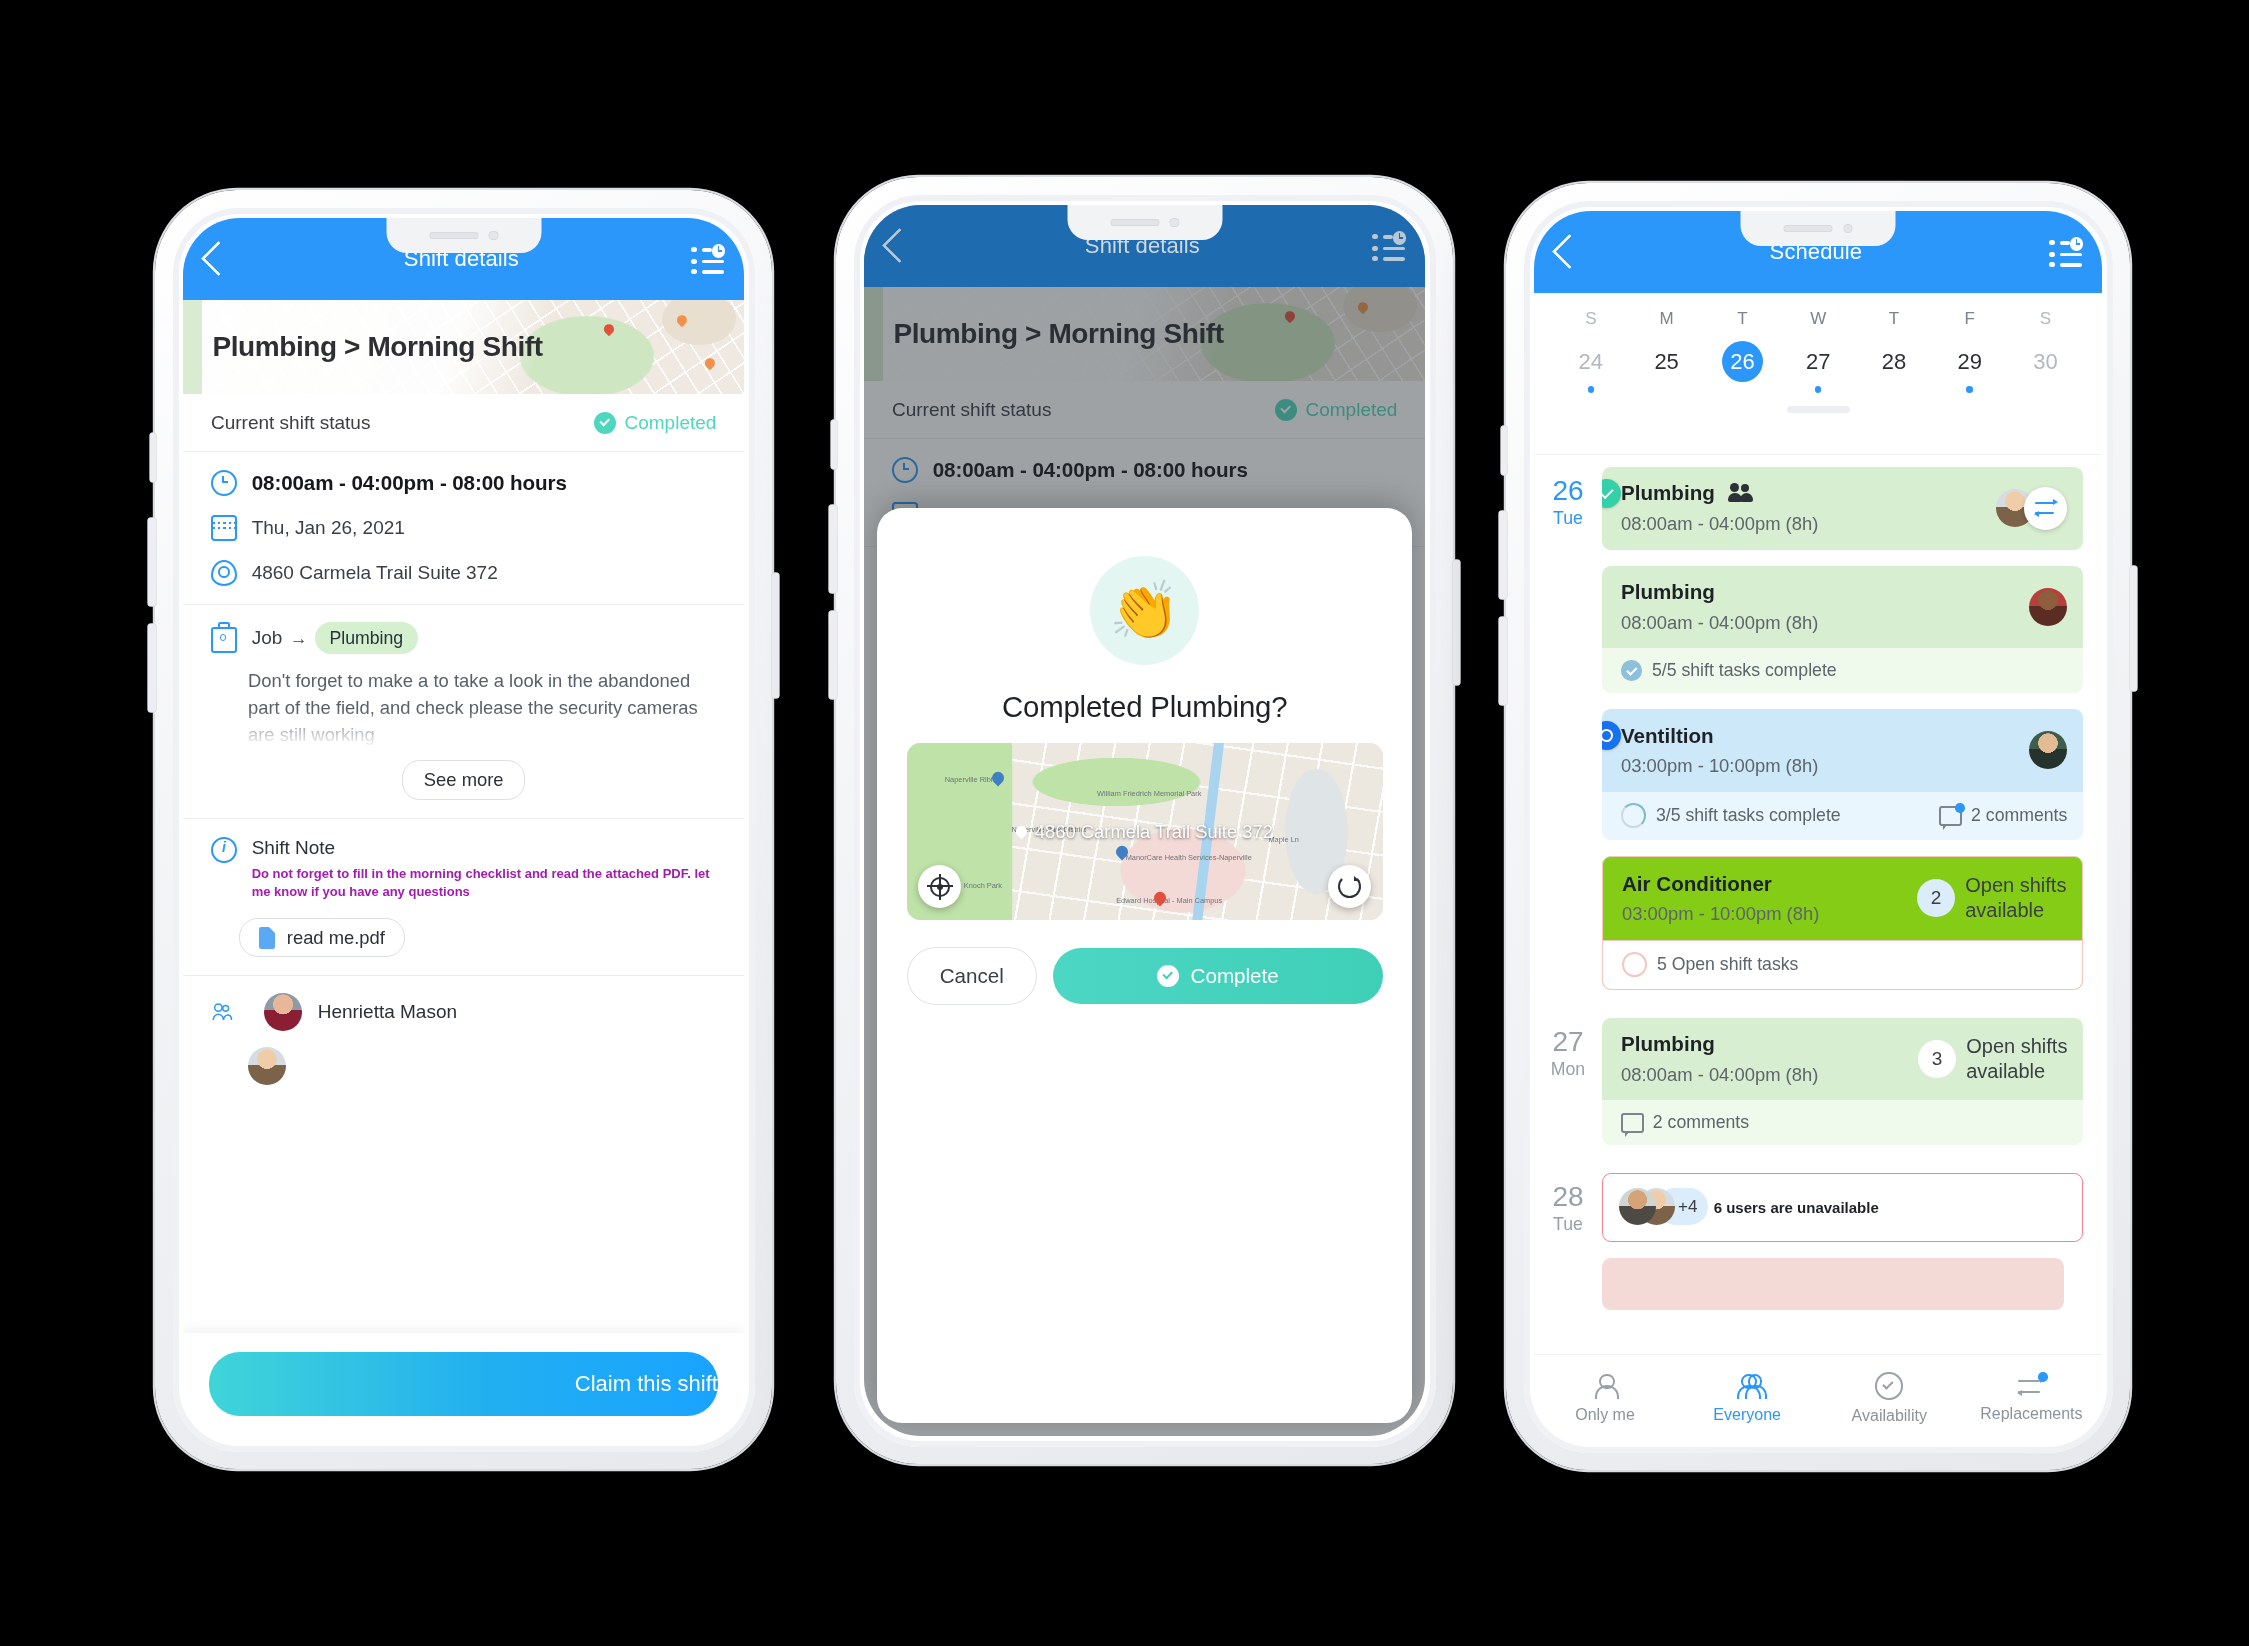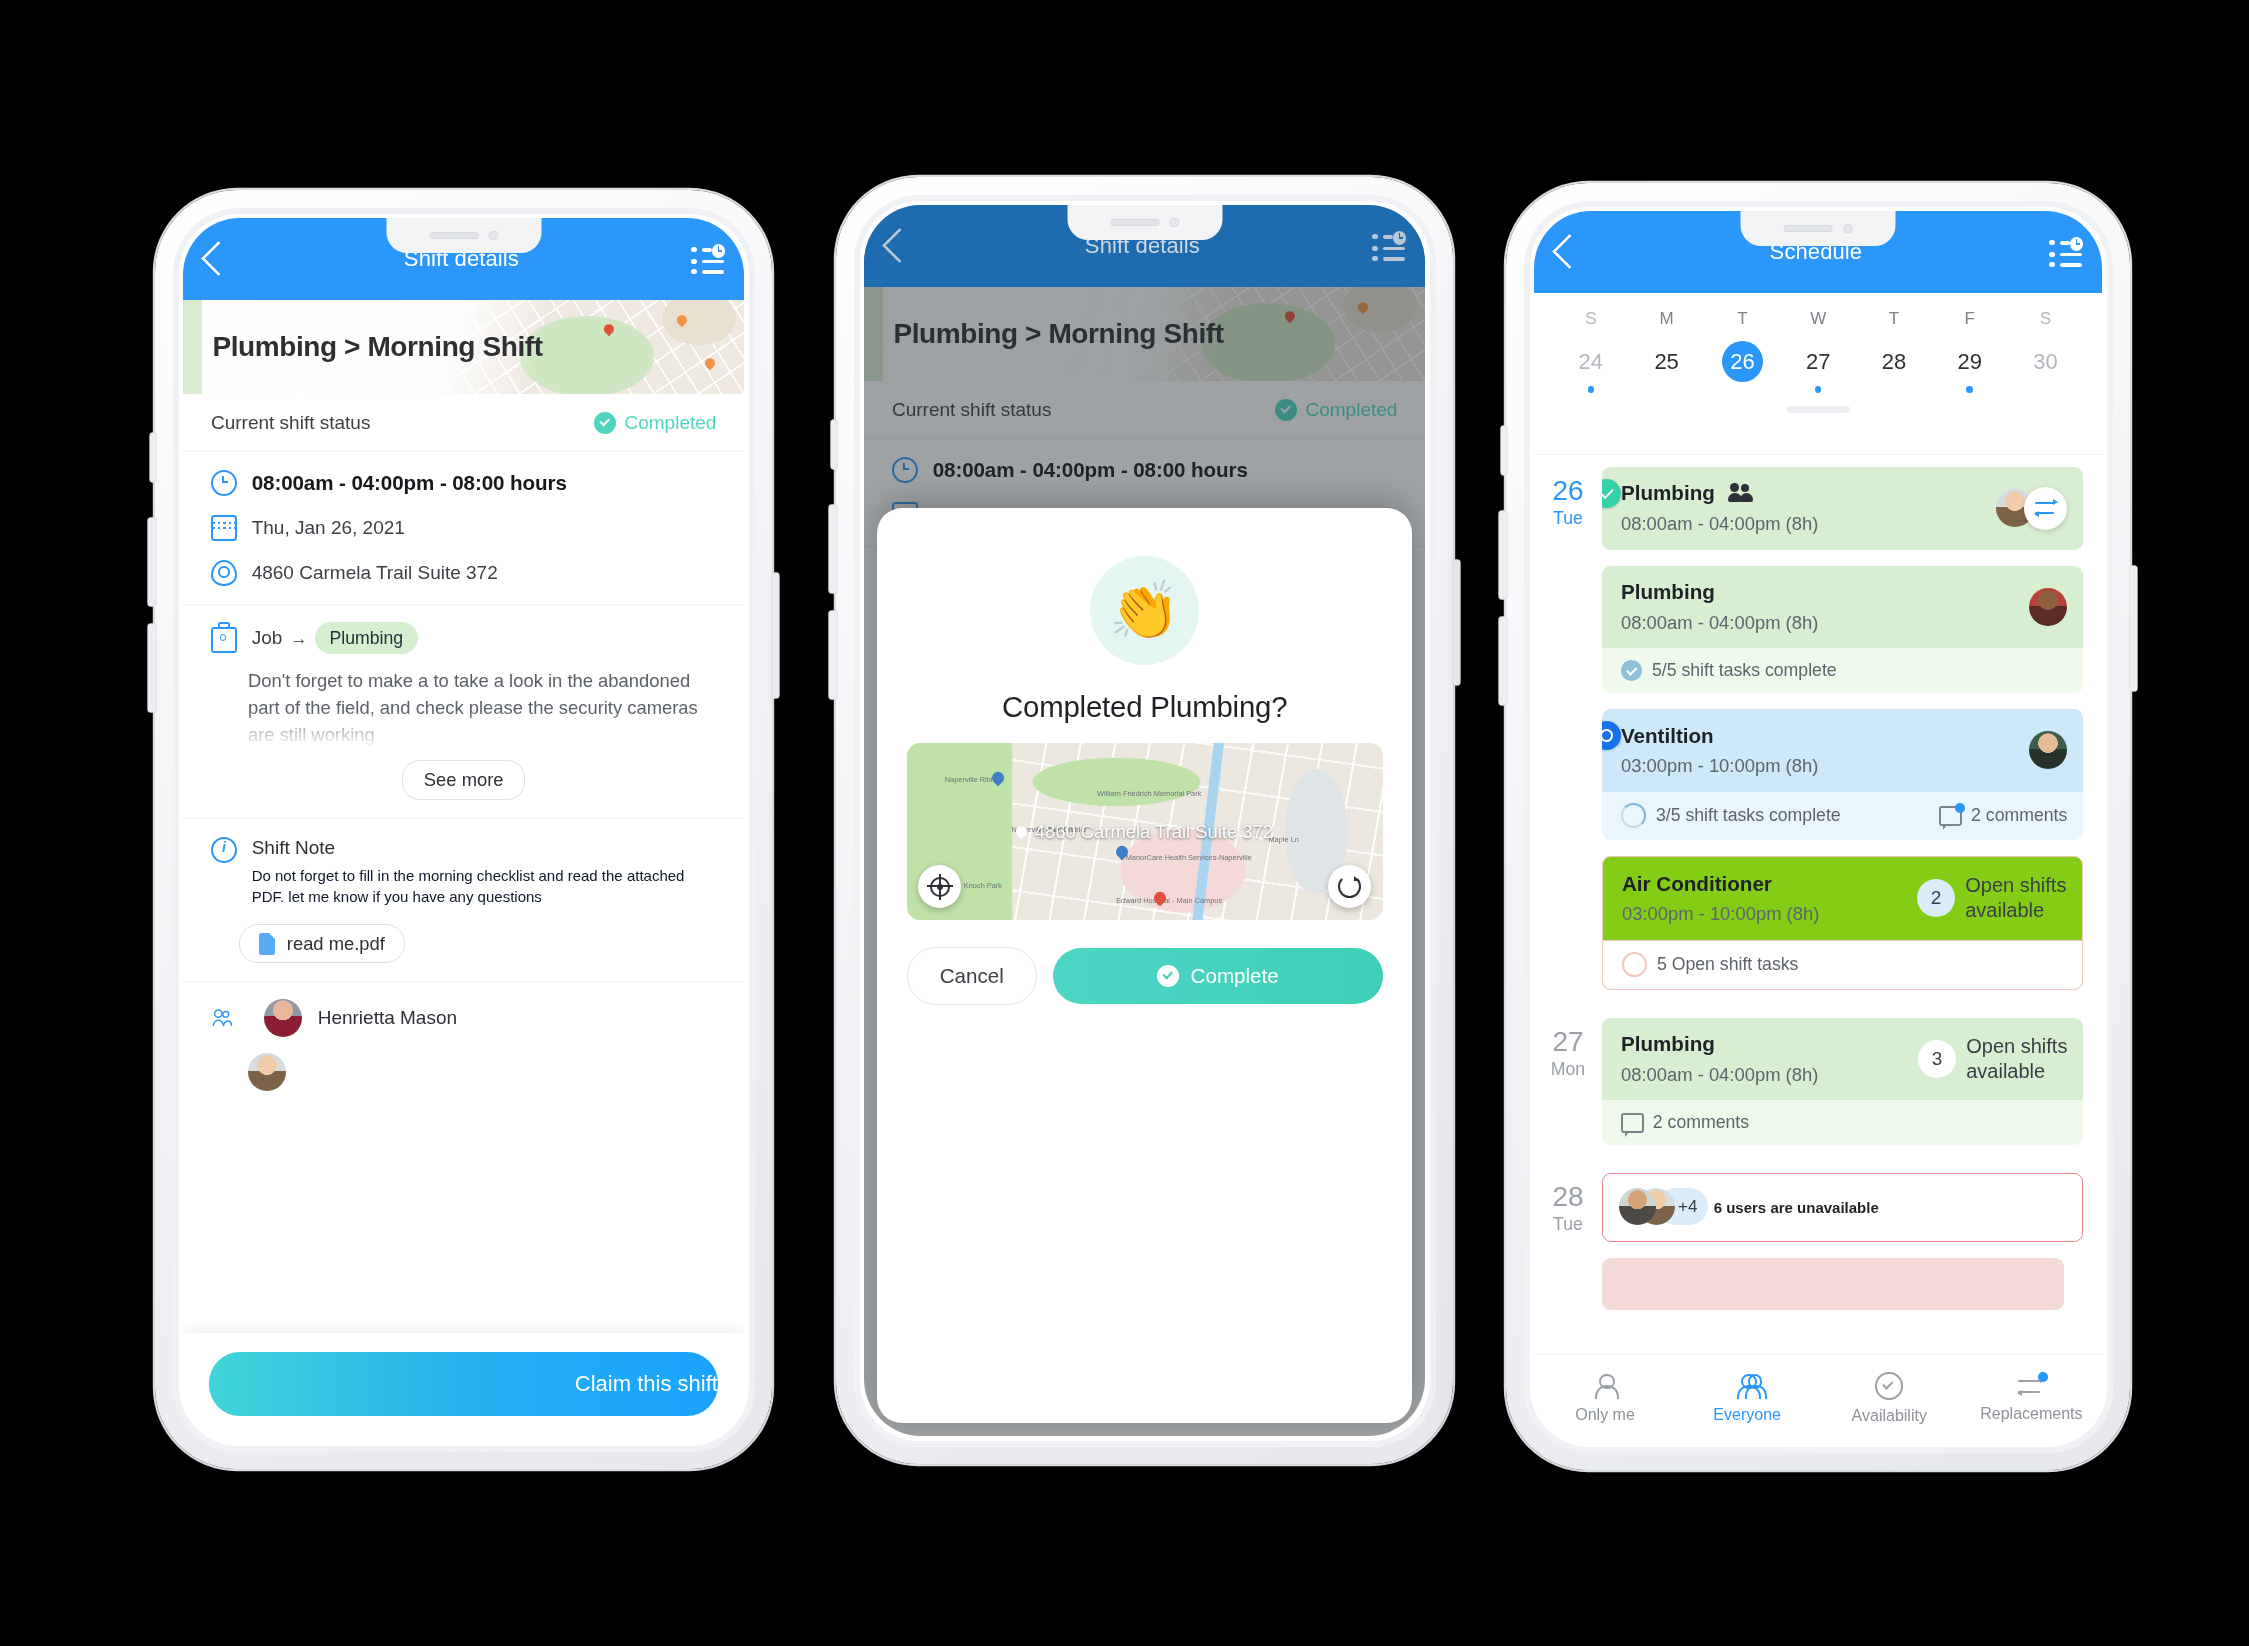--- a/index.html
+++ b/index.html
@@ -80,21 +80,21 @@
 
   .chip{background:#d5f0cf;color:#27313a;border-radius:16px;padding:5.2px 14.7px;font-size:17.7px;}
   .arrowr{color:#3b3f45;font-size:17.7px;margin:0 7.4px;}
   .jobline{display:flex;align-items:center;}
   .desc{font-size:18.4px;line-height:1.45;color:#5a6068;margin:14.7px 0 0 37px;
         -webkit-mask-image:linear-gradient(#000 52%,rgba(0,0,0,.25) 86%,rgba(0,0,0,0) 100%);
         mask-image:linear-gradient(#000 52%,rgba(0,0,0,.25) 86%,rgba(0,0,0,0) 100%);}
   .seemore{display:block;margin:11.8px auto 0;border:0.7px solid #dcdfe4;background:#fff;border-radius:17.7px;
            padding:8px 20.6px;font-size:18.4px;color:#2d3036;font-family:inherit;cursor:pointer;}
   .notehead{font-size:19px;color:#2d3036;margin-bottom:5.9px;}
-  .notebody{font-size:15px;line-height:1.45;color:#0f172a;}
+  .notebody{font-size:13px;line-height:1.45;color:#a21caf;font-weight:bold;}
   .pdfchip{display:inline-flex;align-items:center;gap:11.8px;border:0.7px solid #dcdfe4;border-radius:19px;padding:7.4px 19px;margin:16px 0 0 28px;background:#fff;}
   .pdfico{width:16px;height:22px;background:#5aa9f5;border-radius:2.2px;position:relative;}
   .pdfico:after{content:"";position:absolute;right:0;top:0;border-width:0 6.6px 6.6px 0;border-style:solid;border-color:transparent #fff transparent transparent;}
   .pdfname{font-size:18.4px;color:#2d3036;}
 
   .avatar{width:38px;height:38px;border-radius:50%;flex:0 0 auto;background:#cdd2d8;overflow:hidden;position:relative;}
   .av1{background:radial-gradient(circle at 50% 30%, #e8b79a 0 30%, transparent 31%),linear-gradient(#8e9aa5 0 45%, #8a1f33 45% 100%);}
   .av2{background:radial-gradient(circle at 50% 32%, #f0cda8 0 30%, transparent 31%),linear-gradient(#d5dde2 0 48%, #7b6248 48% 100%);}
   .av3{background:radial-gradient(circle at 50% 32%, #d6a277 0 30%, transparent 31%),linear-gradient(#cfd6d2 0 48%, #4d4a45 48% 100%);}
   .av4{background:radial-gradient(circle at 50% 32%, #8d5f3f 0 30%, transparent 31%),linear-gradient(#b7413a 0 48%, #5a2c24 48% 100%);}

